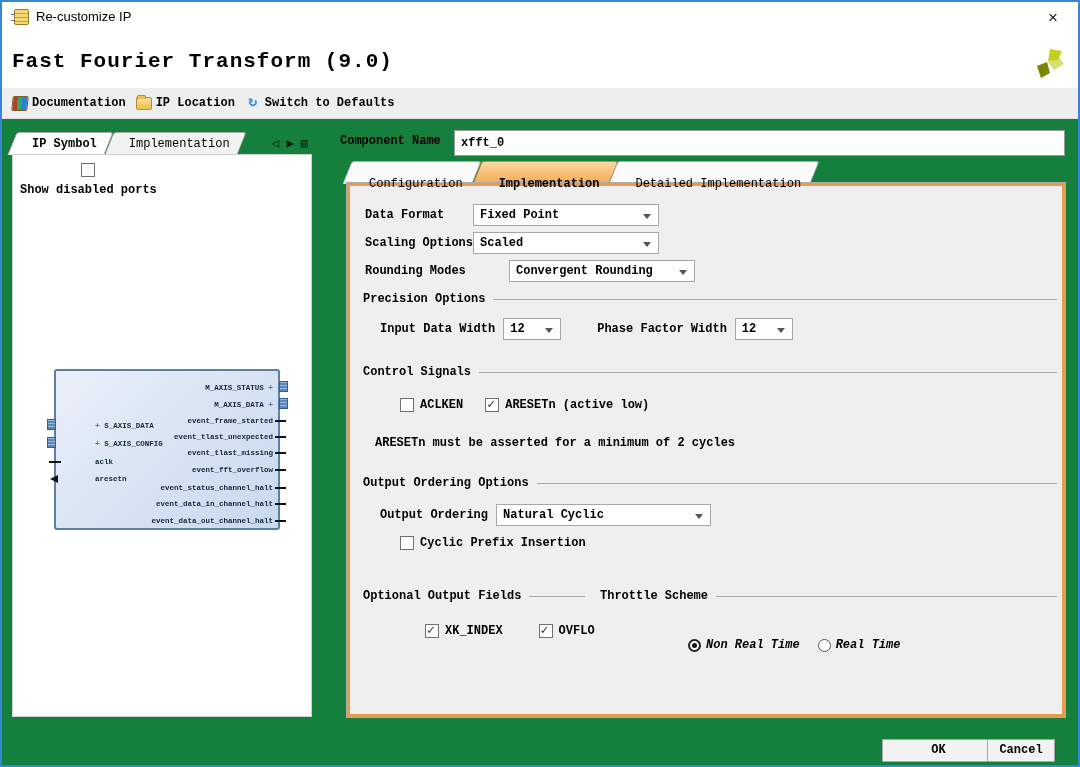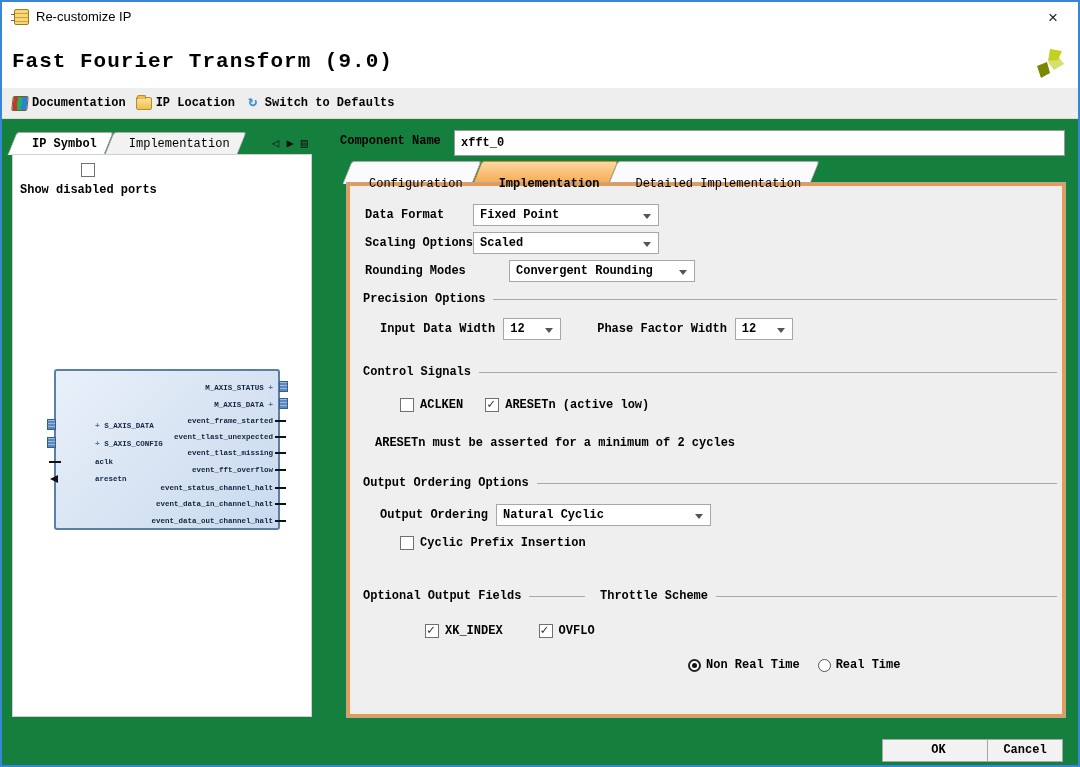--- a/index.html
+++ b/index.html
@@ -100,21 +100,21 @@
     border-left:4px solid transparent; border-right:4px solid transparent; border-top:5px solid #555; }
   .section { position:absolute; display:flex; align-items:center; gap:8px; font-weight:700; }
   .section .line { height:1px; background:#a8a8a8; flex:1; }
   .note { position:absolute; font-weight:700; }
   .cbrow { display:flex; align-items:center; gap:6px; font-weight:700; cursor:pointer; }
   .radrow { display:flex; align-items:center; gap:5px; font-weight:700; cursor:pointer; }
   
   .btn { position:absolute; height:23px; background:#f2f2f2; border:1px solid #a6a6a6;
     font-family:inherit; font-size:12px; font-weight:700; text-align:center; line-height:21px; cursor:pointer; }
   .btn-ok { left:880px; top:737px; width:113px; }
-  .btn-cancel { left:985px; top:737px; width:76px; }
+  .btn-cancel { left:985px; top:737px; width:68px; }
 </style>
 </head>
 <body>
 
 <div class="window">
 
   <div class="top-white"></div>
 
   <div class="titlebar">
     <span class="title-icon"></span>
@@ -336,21 +336,21 @@
       <div class="cbrow">
         <span class="cb checked"></span>
         <span>XK_INDEX</span>
       </div>
       <div class="cbrow">
         <span class="cb checked"></span>
         <span>OVFLO</span>
       </div>
     </div>
 
-    <div class="row" style="left:338px; top:472px; gap:18px;">
+    <div class="row" style="left:338px; top:452px; gap:18px;font-style:italic;">
       <div class="radrow">
         <span class="radio selected"></span>
         <span>Non Real Time</span>
       </div>
       <div class="radrow">
         <span class="radio"></span>
         <span>Real Time</span>
       </div>
     </div>
 

